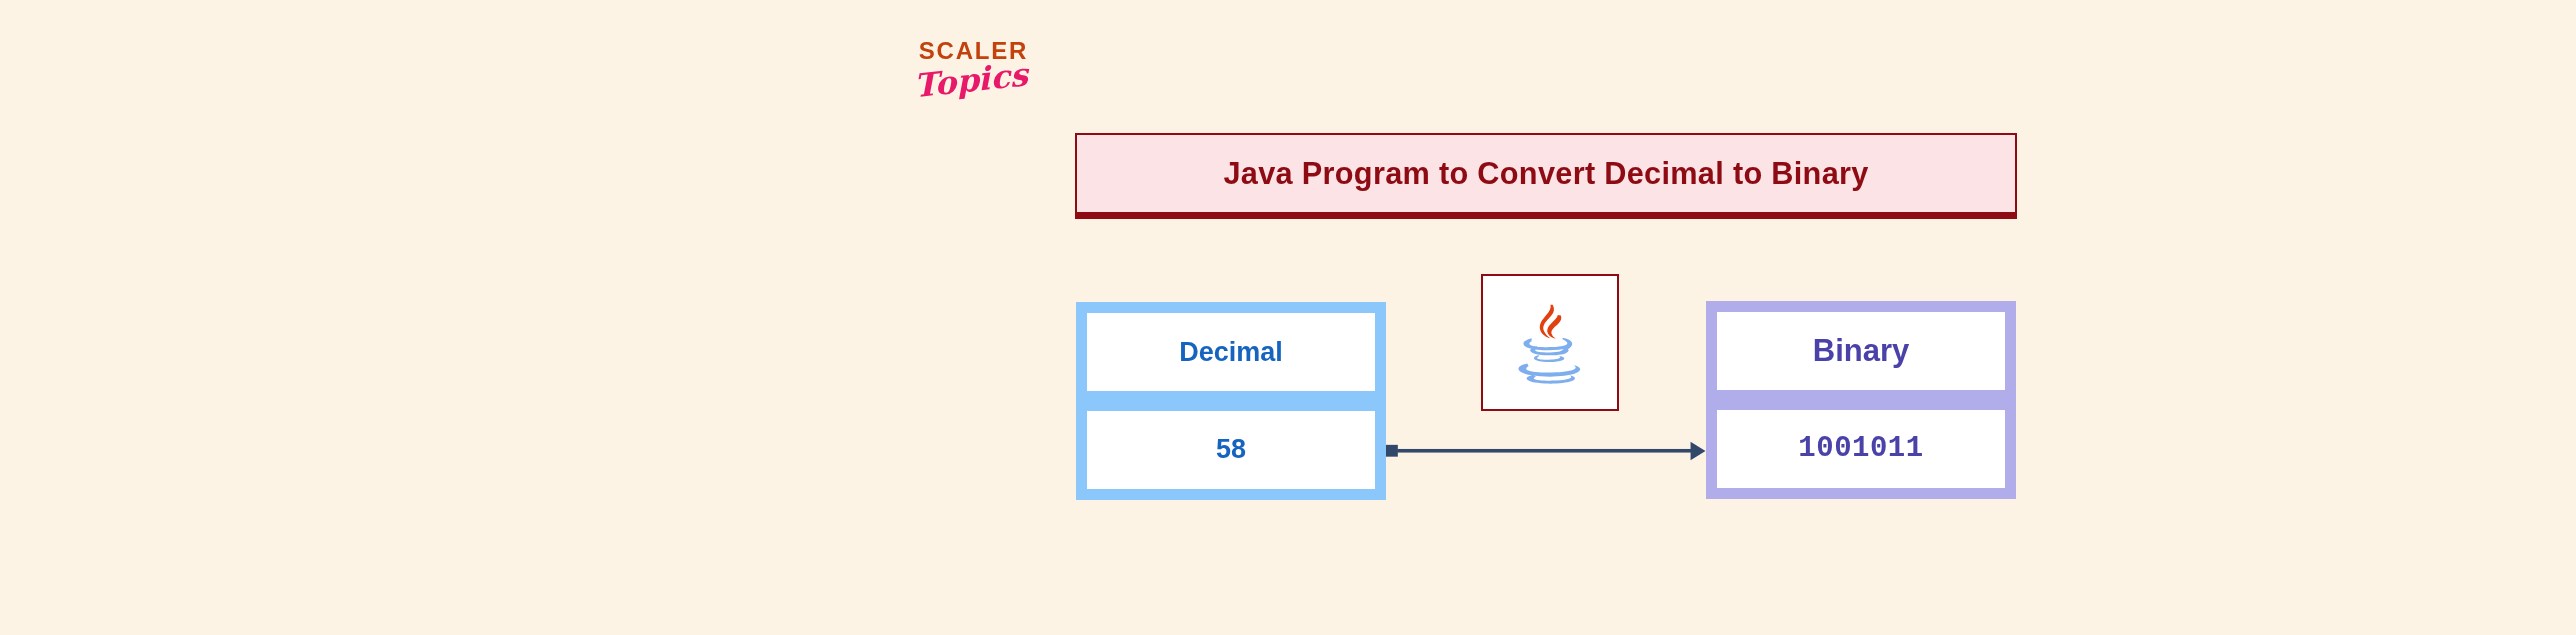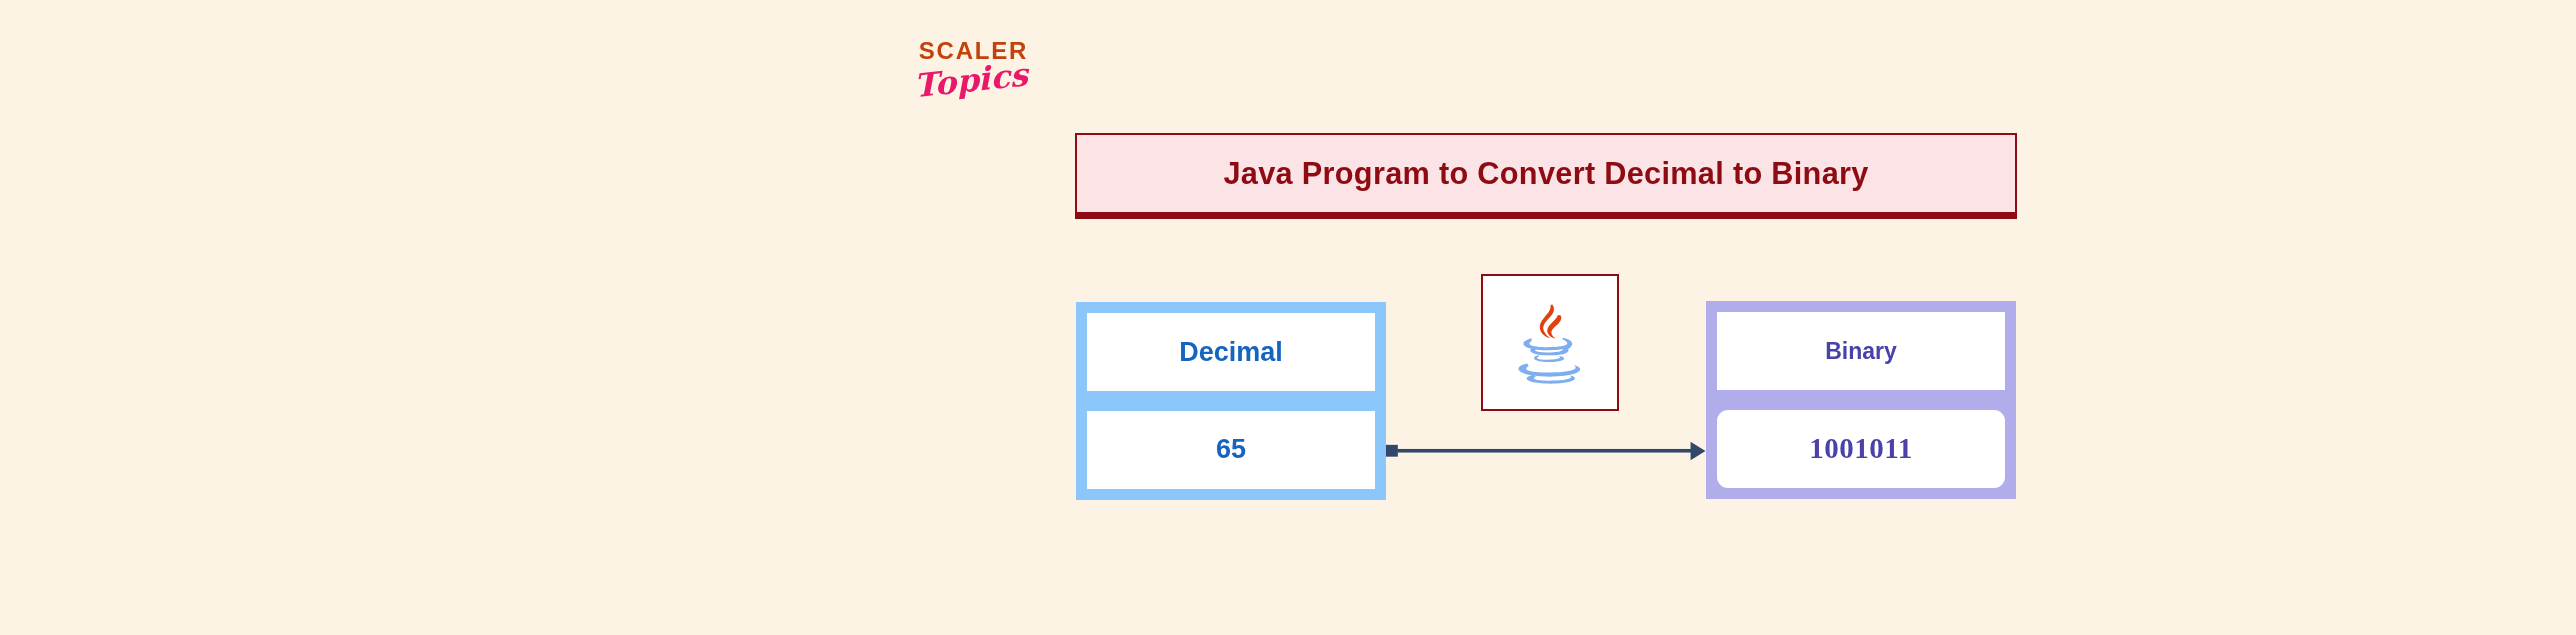--- a/index.html
+++ b/index.html
@@ -125,27 +125,26 @@
   
   #binary-frame {
     left: 1706px;
     top: 301px;
     width: 310px;
     height: 198px;
     background: #B0ADEA;
   }
   #binary-frame .value-cell {
     color: #4A42A8;
-    font-size: 23px;
+    font-size: 31px;
   }
   #binary-frame .value-cell.value-number {
-    font-family: Liberation Serif, serif;
+    font-family: Liberation Mono, monospace;
     font-size: 29px;
     letter-spacing: 0.5px;
-    border-radius: 11px;
   }
 
   
   #java-logo-card {
     position: absolute;
     left: 1481px;
     top: 274px;
     width: 138px;
     height: 137px;
     background: #FFFFFF;
@@ -180,21 +179,21 @@
     <div id="brand-script">Topics</div>
   </div>
 
   <div id="title-banner">
     <div id="title-text">Java Program to Convert Decimal to Binary</div>
   </div>
 
   <div id="decimal-frame" class="value-frame">
     <div class="value-cell value-header">Decimal</div>
     <div class="cell-gap"></div>
-    <div class="value-cell value-number">65</div>
+    <div class="value-cell value-number">58</div>
   </div>
 
   <div id="java-logo-card">
     <svg viewBox="0 0 120 120" xmlns="http://www.w3.org/2000/svg">
 
       <path d="M62.5 16 C 66 22, 63 27, 58.5 31.5 C 53 37, 50 41.5, 52.5 47 C 54 50.5, 57 53, 59.5 55 C 55.5 54, 50.5 51, 48.5 46.5 C 46 41, 48.5 35.5, 53 30.5 C 57.5 25.5, 61 21, 60 16 Z" fill="#E1400F"></path>
       <path d="M72 28.5 C 74 33, 70.5 37, 66.5 40.5 C 62.5 44, 60 47, 61.5 50.5 C 62.5 53, 64.5 54.5, 66 55.5 C 62.5 55, 58.5 53, 57 49.5 C 55 45, 57.5 41, 61 37.5 C 64.5 34, 68 31, 68.5 28 Z" fill="#E1400F"></path>
 
       <path d="M38 55 C 32 56.5, 28 59, 28.5 61.8 C 29 65, 35 67.5, 45 68.5 C 58 69.8, 72 69, 79.5 66.5 C 84 65, 85.5 63, 84.5 61 C 83.5 59.3, 80.5 58, 76.5 57.2 C 79 58.3, 80.5 59.5, 80.2 60.8 C 79.7 63, 73 64.8, 62 65.3 C 51 65.8, 40 64.8, 36.5 62.8 C 34.5 61.6, 35.3 60, 38 58.6 Z" fill="#7EAEEE"></path>
       <path d="M44 64.5 C 39 65.8, 36 67.6, 36.4 69.6 C 37 72.3, 43.5 74.2, 53 74.8 C 63 75.4, 73.5 74.4, 78 72.4 C 81 71, 81.8 69.4, 80.5 68 C 79.4 66.8, 76.8 66, 73.5 65.6 C 75.4 66.4, 76.3 67.3, 76 68.2 C 75.3 70, 69 71.4, 60 71.6 C 51 71.8, 44 71, 42.5 69.6 C 41.6 68.7, 42.3 67.6, 44.5 66.5 Z" fill="#7EAEEE"></path>

